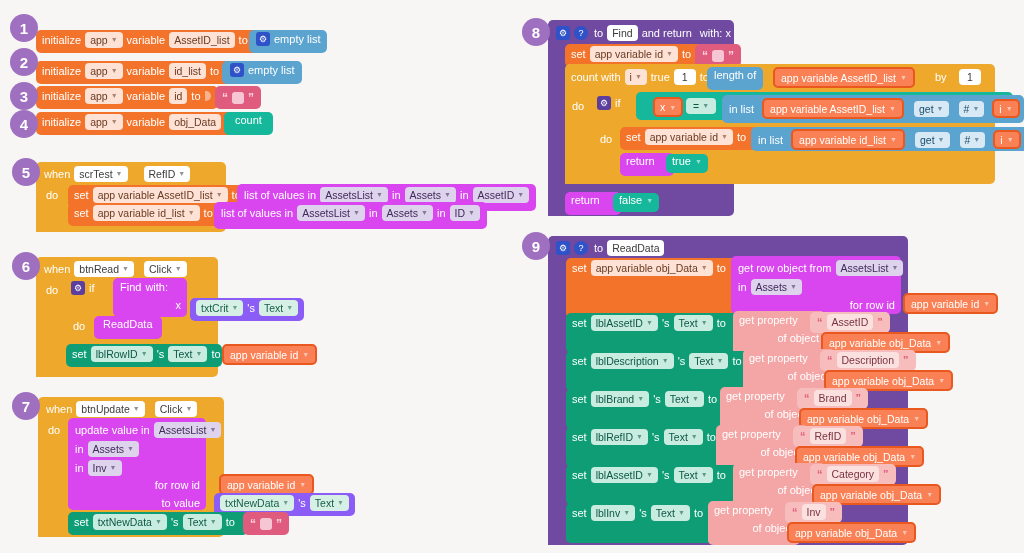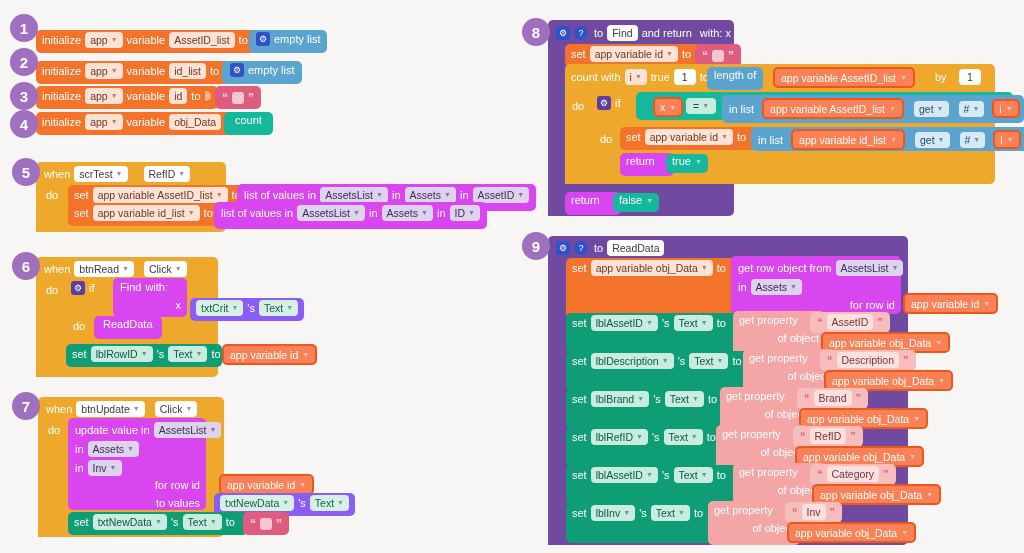--- a/index.html
+++ b/index.html
@@ -374,21 +374,21 @@
         </span>
     </div>
     <div class="row" style="position:absolute;left:7px;top:42px">
       <span class="lbl">in</span>
       <span class="fld onP">
           <span>Inv</span>
           <span class="car">▼</span>
         </span>
     </div>
     <span class="lbl" style="position:absolute;right:6px;top:61px">for row id</span>
-    <span class="lbl" style="position:absolute;right:6px;top:79px">to values</span>
+    <span class="lbl" style="position:absolute;right:6px;top:79px">to value</span>
   </div>
   <div class="getter" style="position:absolute;left:219px;top:474px;height:15px;">
     <span>app variable id</span>
       <span class="car">▼</span>
   </div>
   <div class="blk c-green-l" style="left:214px;top:493px;height:19px;padding:2px 6px;">
     <div class="row">
       <span class="fld onGl">
           <span>txtNewData</span>
           <span class="car">▼</span>

